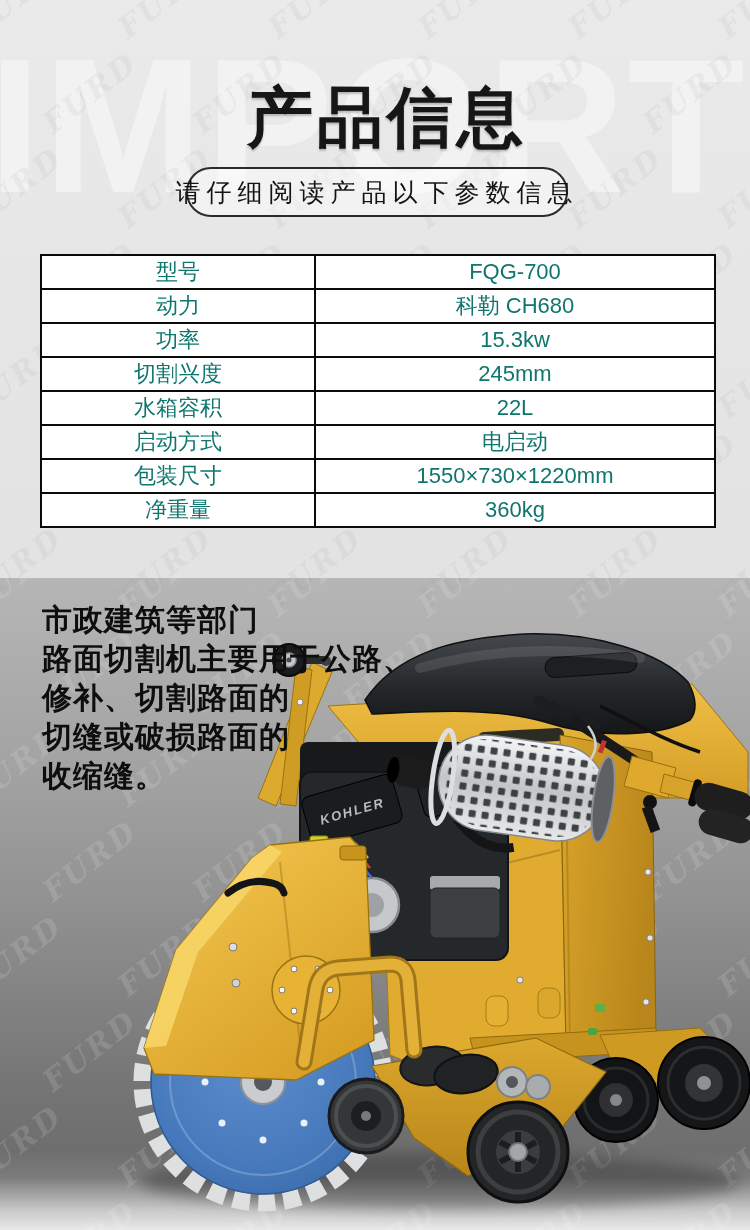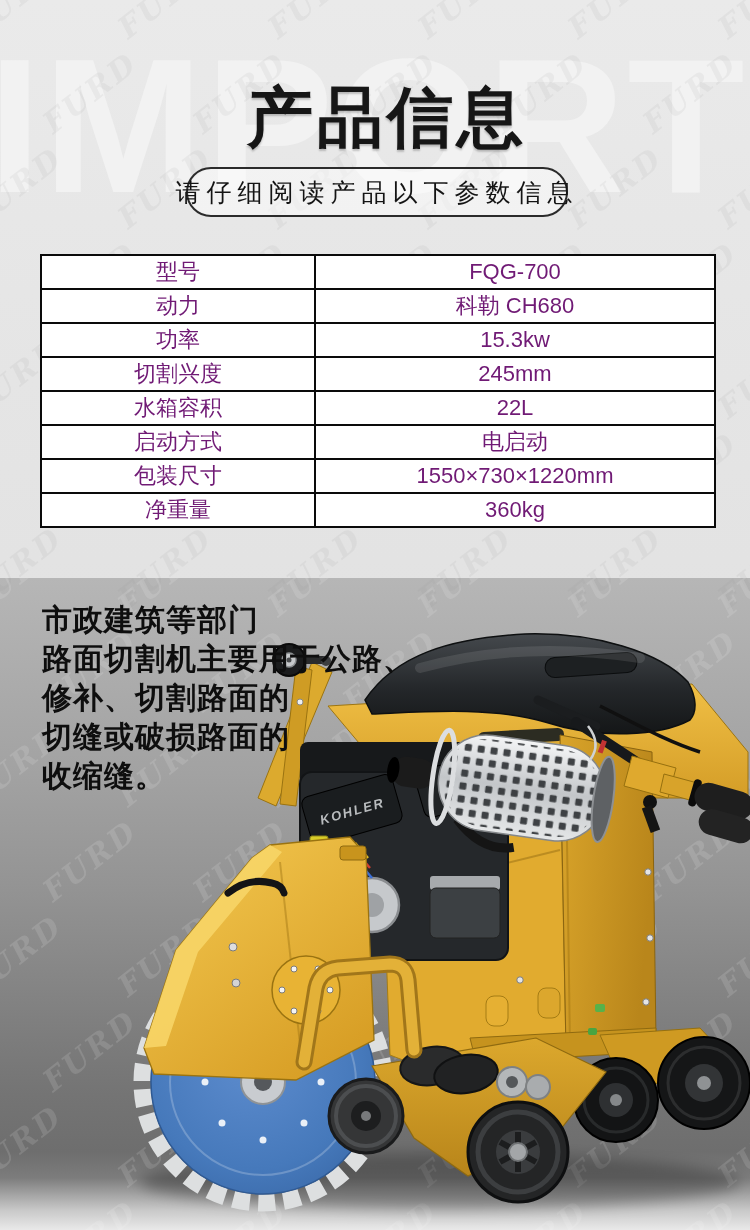--- a/index.html
+++ b/index.html
@@ -39,21 +39,21 @@
   }
   .subtitle-pill span{
     font-size:25px;color:#141414;letter-spacing:6px;font-weight:500;white-space:nowrap;
   }
   table.spec{
     position:absolute;left:40px;top:254px;width:670px;z-index:2;
     border-collapse:collapse;background:#ffffff;table-layout:fixed;
   }
   table.spec td{
     border:2px solid #0a0a0a;height:32px;text-align:center;vertical-align:middle;
-    font-size:22px;color:#701a75;padding:0;white-space:nowrap;overflow:hidden;
+    font-size:22px;color:#0f766e;padding:0;white-space:nowrap;overflow:hidden;
   }
   td.lbl{width:272px;}
   td.val{width:398px;}
   
   .photo-section{
     position:absolute;left:0;top:578px;width:750px;height:652px;overflow:hidden;
     background:linear-gradient(180deg,
       #b6b6b6 0%,#aeaeae 12%,#a2a2a2 30%,#939393 48%,
       #838383 64%,#757575 78%,#6e6e6e 88%,#7c7c7c 92%,
       #c9c9c9 97%,#e9e9e9 100%);

